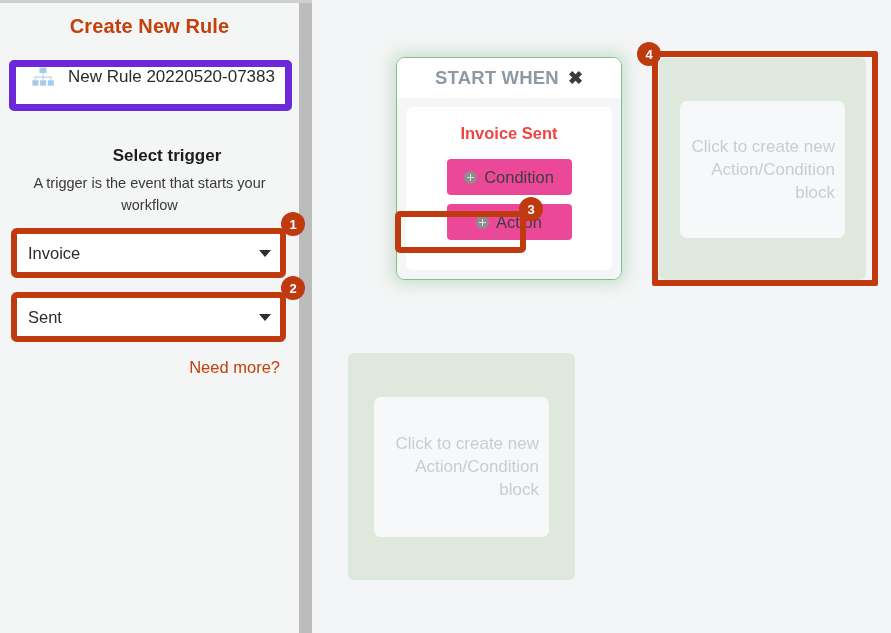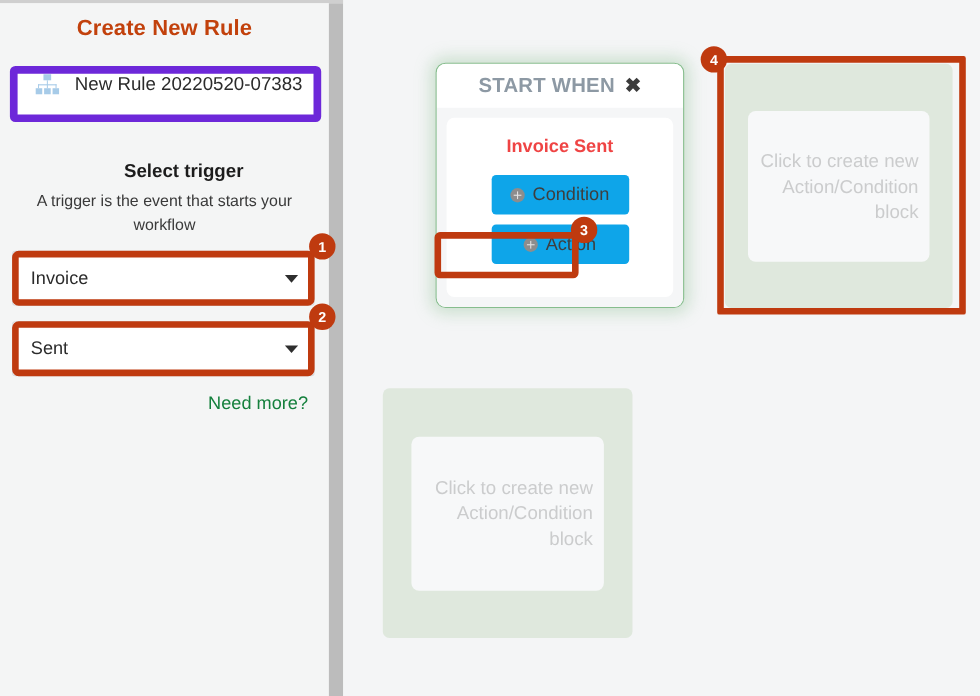--- a/index.html
+++ b/index.html
@@ -124,21 +124,21 @@
     border-top: 7px solid #2e2e2e;
     flex: 0 0 auto;
   }
 
   .need-more {
     position: absolute;
     left: 0; top: 355px;
     width: 280px;
     text-align: right;
     font-size: 16.5px;
-    color: #15803d;
+    color: #c2410c;
   }
 
   
   .v-scroll-track {
     position: absolute;
     left: 299px; top: 3px;
     width: 13px; height: 630px;
     background: #f1f1f1;
   }
   .v-scroll-thumb {
@@ -215,21 +215,21 @@
     font-size: 16.5px;
     font-weight: bold;
     color: #ef4444;
     margin-bottom: 16px;
   }
   .chip {
     position: relative;
     margin: 0 auto 9px auto;
     width: 125px;
     height: 36px;
-    background: #0ea5e9;
+    background: #ec4899;
     border-radius: 4px;
     display: flex;
     align-items: center;
     justify-content: center;
     gap: 7px;
     font-size: 16.5px;
     color: #3e3e3e;
     cursor: pointer;
   }
   .chip .plus-circle {

